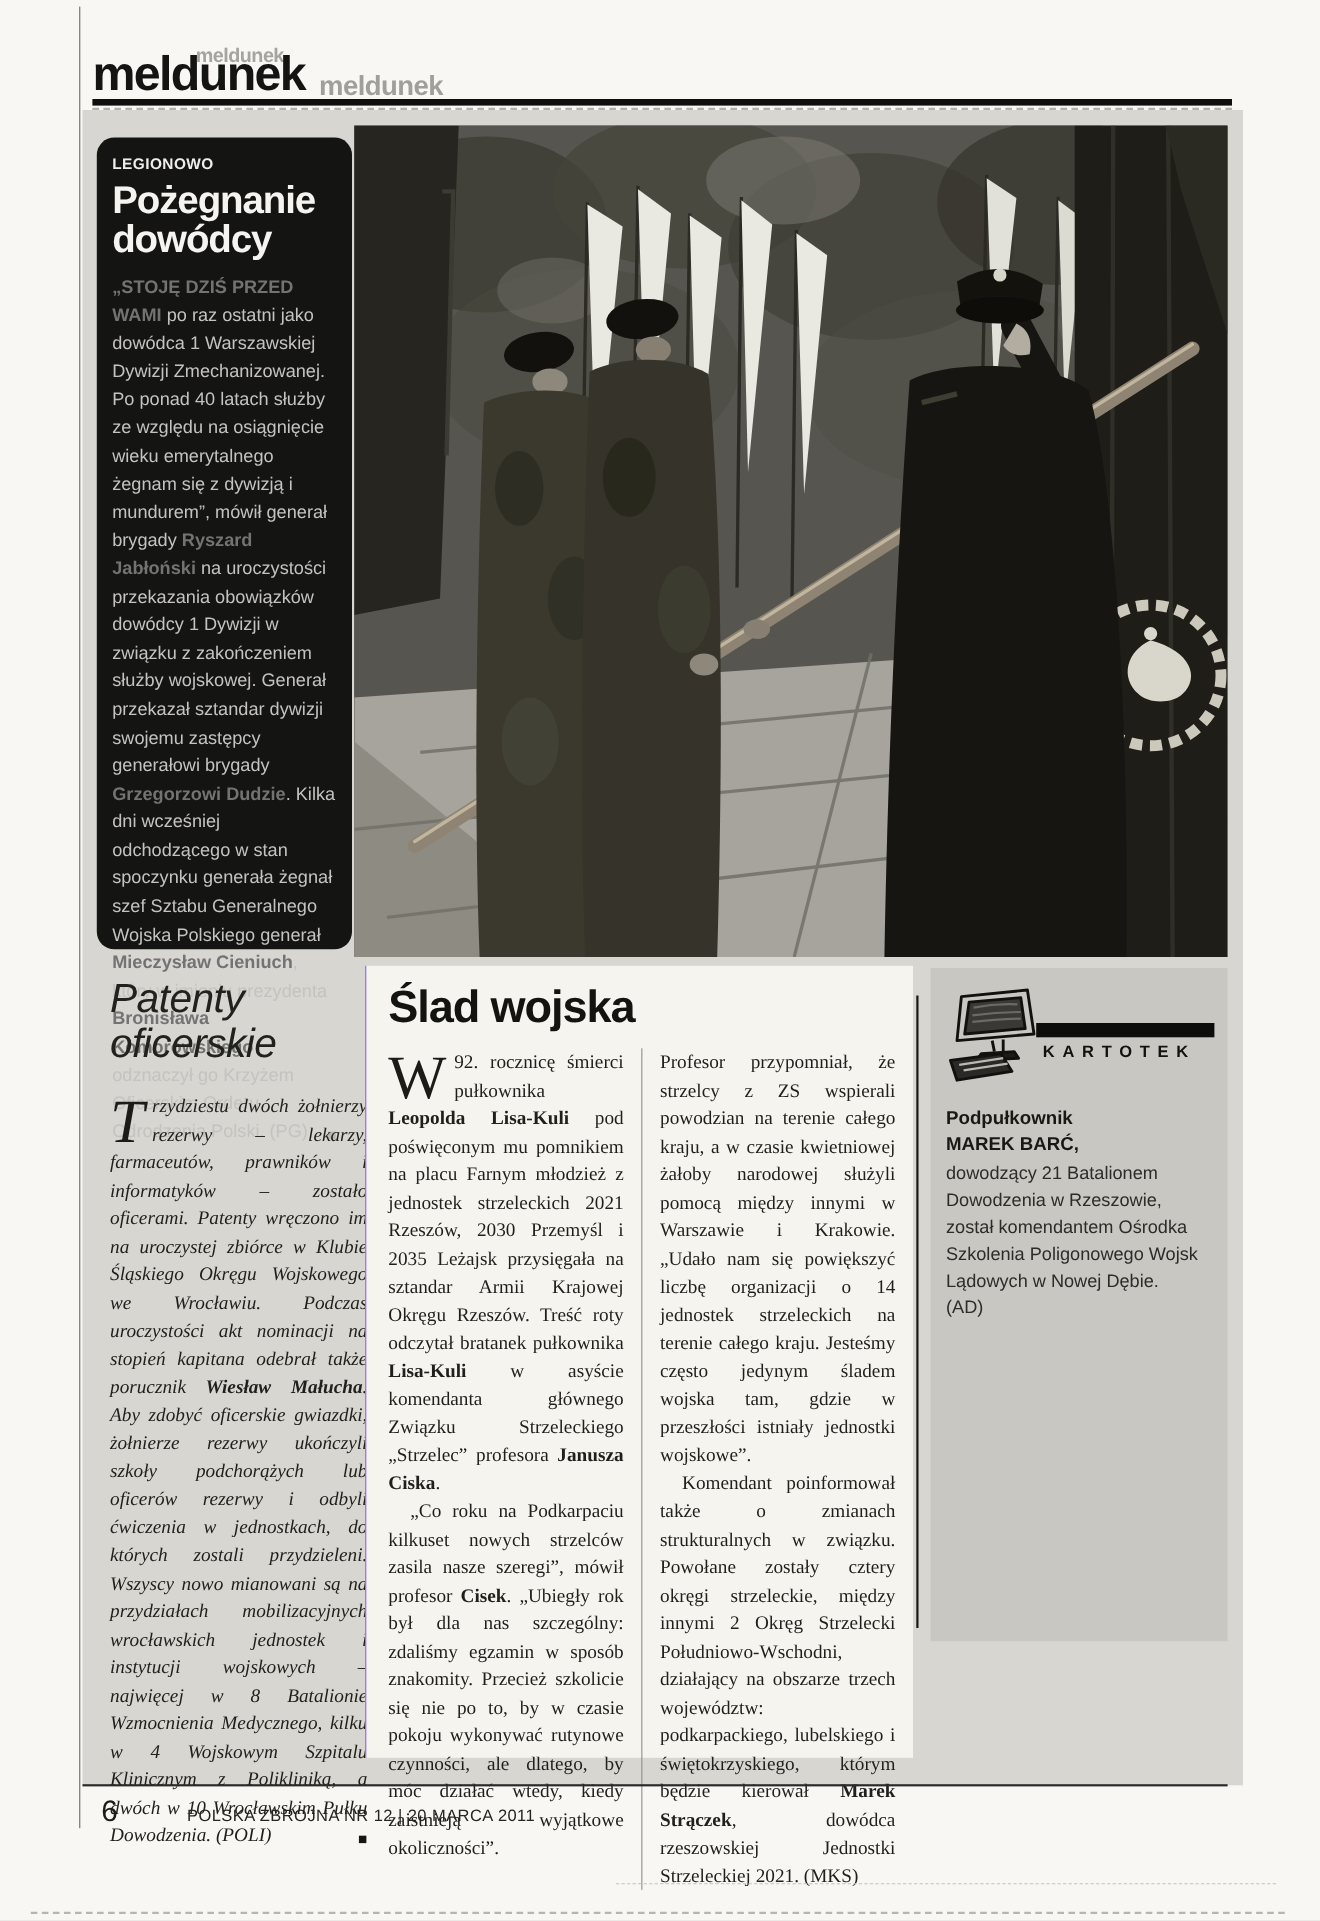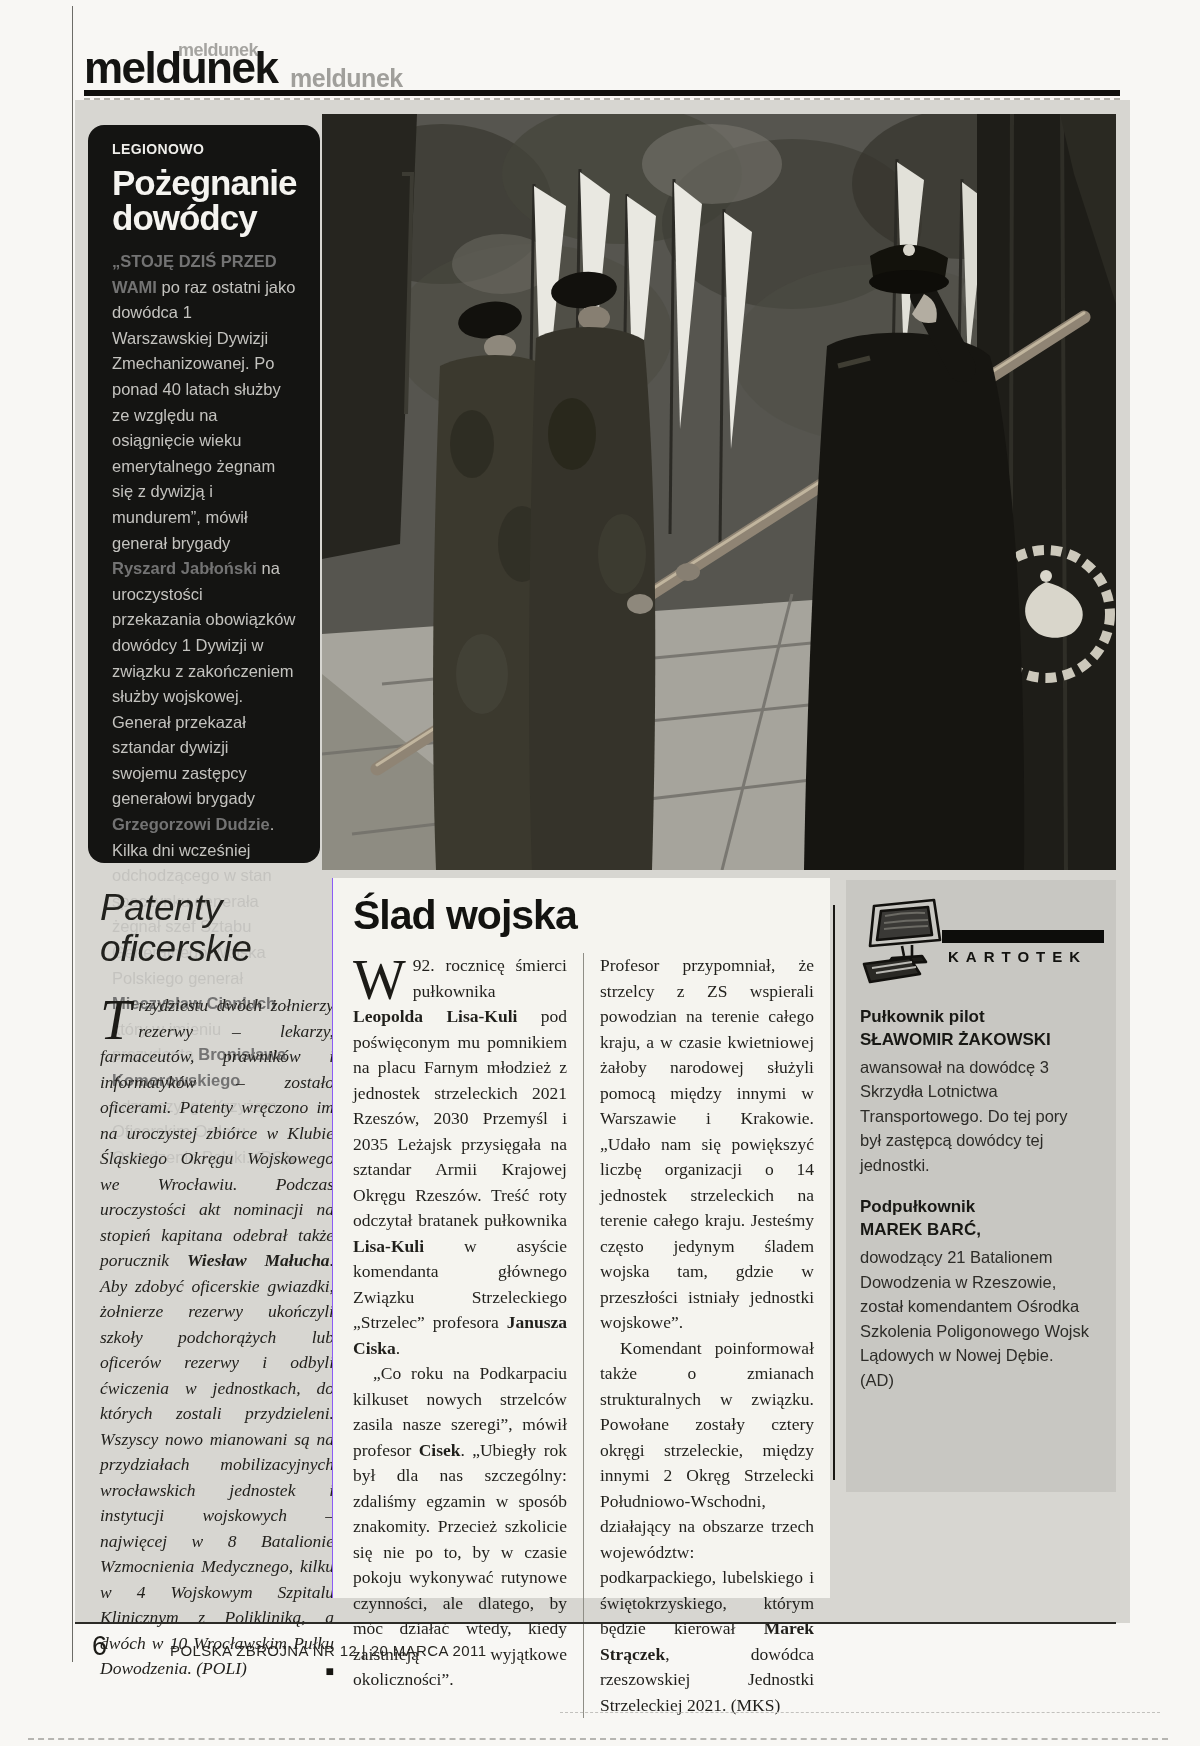--- a/index.html
+++ b/index.html
@@ -20,21 +20,21 @@
   
   .masthead-main{left:84px;top:46px;font-size:44px;font-weight:700;letter-spacing:-1.5px;color:#141412;line-height:1;}
   .masthead-echo-top{left:178px;top:40px;font-size:18px;font-weight:700;color:#a5a4a0;letter-spacing:-.5px;}
   .masthead-echo-right{left:290px;top:64px;font-size:25px;font-weight:700;color:#a09f9b;letter-spacing:-.5px;}
   .masthead-rule{left:84px;top:90px;width:1036px;height:6px;background:#0f0f0d;}
   .masthead-rule-shadow{left:84px;top:98px;width:1036px;border-top:2px dashed #97968f;opacity:.7;}
 
   
   .legionowo{
     left:88px;top:125px;width:232px;height:738px;background:#141412;
-    border-radius:16px;padding:16px 24px;box-sizing:border-box;color:#c4c3bf;
+    border-radius:16px;padding:16px 14px;box-sizing:border-box;color:#c4c3bf;
   }
   .legionowo .kicker{font-size:14px;font-weight:700;color:#efeeea;letter-spacing:.4px;}
   .legionowo h2{margin:8px 0 14px 0;font-size:35px;line-height:1.0;font-weight:700;letter-spacing:-1px;color:#f5f4f0;}
   .legionowo .bodywrap{position:relative;}
   .legionowo p{margin:0;font-size:16.5px;line-height:25.6px;color:#c4c3bf;}
   .legionowo p b{color:#737373;font-weight:700;}
   .legionowo .endmark{position:absolute;right:0;bottom:3px;font-size:14px;color:#b9b8b3;}
 
   
   .photo{left:322px;top:114px;width:794px;height:756px;overflow:hidden;background:#56554f;}
@@ -238,25 +238,20 @@
             <polygon points="4,66 50,60 60,76 10,84" fill="#2a2925"></polygon>
             <path d="M12,70 L52,64 M16,75 L56,69" stroke="#b9b8b3" stroke-width="2"></path>
           </g>
         </svg>
       </span>
       <div class="bar"></div>
       <div class="label">KARTOTEK</div>
     </div>
 
     <div class="k-entry">
-      <div class="rank">Pułkownik pilot</div>
-      <div class="name">SŁAWOMIR ŻAKOWSKI</div>
-      <div class="kbody">awansował na dowódcę 3 Skrzydła Lotnictwa Transportowego. Do tej pory był zastępcą dowódcy tej jednostki.</div>
-    </div>
-    <div class="k-entry">
       <div class="rank">Podpułkownik</div>
       <div class="name">MAREK BARĆ,</div>
       <div class="kbody">dowodzący 21 Batalionem Dowodzenia w Rzeszowie, został komendantem Ośrodka Szkolenia Poligonowego Wojsk Lądowych w Nowej Dębie. (AD)</div>
     </div>
   </aside>
 
   <footer>
     <div class="abs footer-rule"></div>
     <span class="abs footer-num">6</span>
     <span class="abs footer-credit">POLSKA ZBROJNA NR 12 | 20 MARCA 2011</span>

